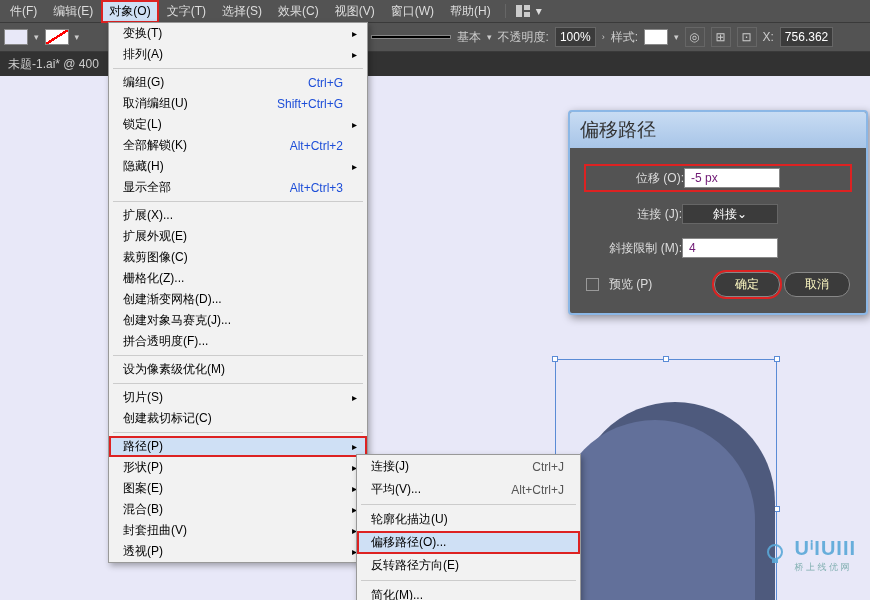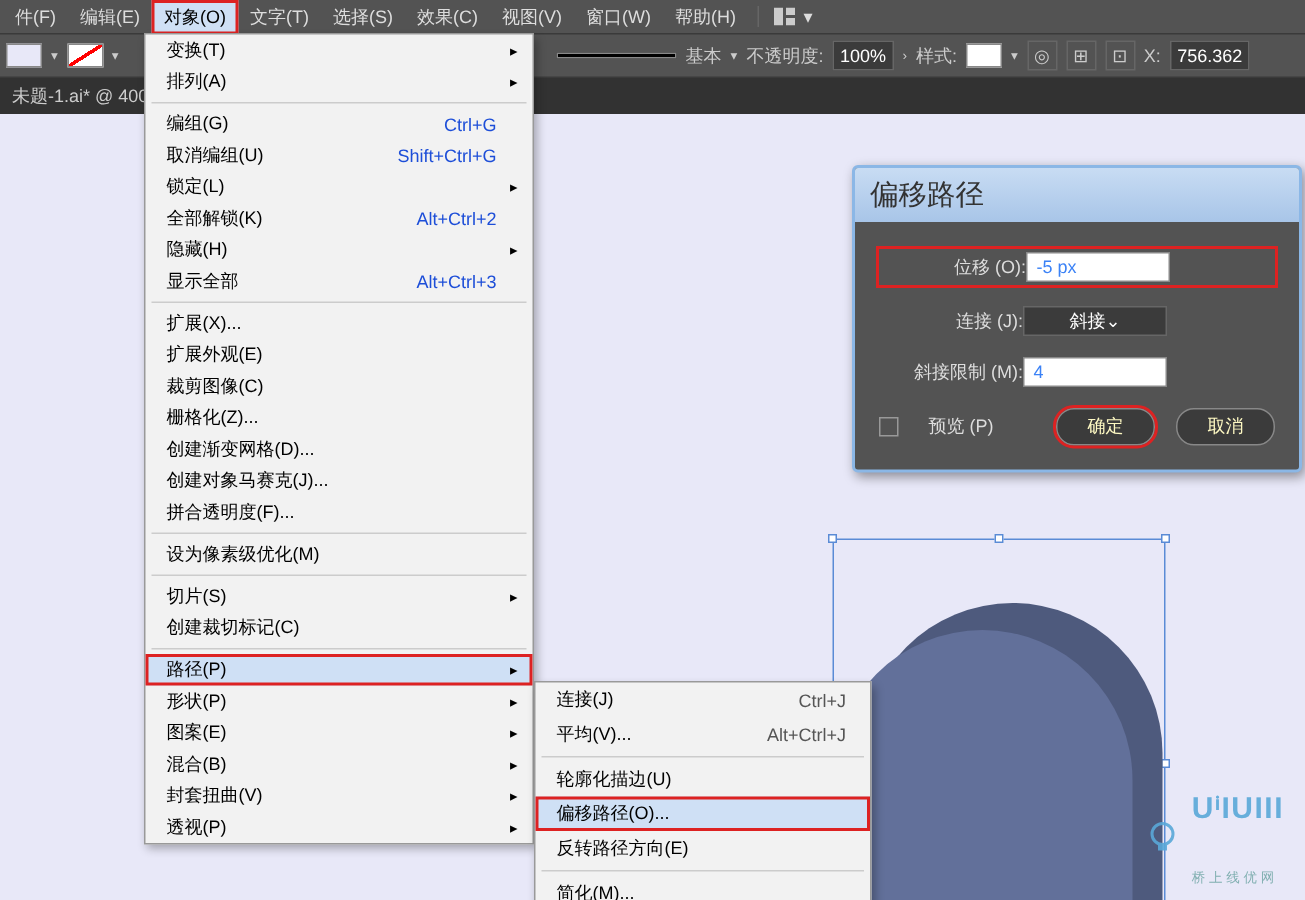--- a/index.html
+++ b/index.html
@@ -17,56 +17,56 @@
 .optbar .input { background: #3b3b3b; color: #fff; padding: 2px 4px; border: 1px solid #666; }
 .optbar .lbl { color: #ccc; }
 .optbar .stroke { width: 80px; height: 4px; background: #000; border: 1px solid #888; }
 .optbar .chev { color: #ccc; font-size: 9px; }
 .optbar .iconcell { width: 20px; height: 20px; border: 1px solid #666; display:flex; align-items:center; justify-content:center; color:#ccc; }
 
 .tabbar { height: 24px; background: #323232; display: flex; align-items: center; color: #ccc; padding: 0 8px; }
 
 .canvas { position: absolute; top: 76px; left: 0; right: 0; bottom: 0; background: #e8e8f8; }
 
-.dropdown { position: absolute; top: 22px; left: 96px; width: 260px; background: #f2f2f2; border: 1px solid #999; box-shadow: 2px 3px 6px rgba(0,0,0,.3); font-size: 12px; color: #000; z-index: 10; }
+.dropdown { position: absolute; top: 22px; left: 108px; width: 260px; background: #f2f2f2; border: 1px solid #999; box-shadow: 2px 3px 6px rgba(0,0,0,.3); font-size: 12px; color: #000; z-index: 10; }
 .dropdown .row { display: flex; align-items: center; padding: 4px 16px 4px 14px; height: 21px; position: relative; }
 .dropdown .row.highlight { background: #cfe0f5; }
 .dropdown .row .arrow { position: absolute; right: 10px; font-size: 10px; }
 .dropdown .shortcut { position: absolute; right: 24px; color: #1d4ed8; }
 .dropdown hr { border: none; border-top: 1px solid #ccc; margin: 3px 4px; }
 .dropdown .row.redbox { outline: 2px solid #d22; outline-offset: -2px; }
 
 .submenu { position: absolute; top: 454px; left: 356px; width: 225px; background: #f2f2f2; border: 1px solid #999; box-shadow: 2px 3px 6px rgba(0,0,0,.3); font-size: 12px; z-index: 11; }
 .submenu .row { display: flex; align-items: center; padding: 4px 16px 4px 14px; height: 23px; position: relative; }
 .submenu .row.highlight { background: #cfe0f5; outline: 2px solid #d22; outline-offset: -2px; }
 .submenu .shortcut { position: absolute; right: 16px; color: #555; }
 .submenu hr { border: none; border-top: 1px solid #ccc; margin: 3px 4px; }
 
 .dialog { position: absolute; top: 110px; left: 568px; width: 300px; background: #535353; border: 2px solid #8bb7e6; border-radius: 4px; color: #ddd; z-index: 12; box-shadow: 2px 3px 8px rgba(0,0,0,.4); }
 .dialog .titlebar { background: linear-gradient(#c8dcf3,#a8c5e8); color: #333; padding: 5px 10px; font-size: 19px; border-radius: 2px 2px 0 0; }
 .dialog .body { padding: 18px 16px 16px; }
 .dialog .fld { display: flex; align-items: center; margin-bottom: 14px; }
 .dialog .fld label { width: 96px; text-align: right; }
-.dialog .fld .txt { background: #fff; color: #3b82f6; padding: 2px 6px; width: 96px; height: 20px; border: 1px solid #888; }
+.dialog .fld .txt { background: #fff; color: #701a75; padding: 2px 6px; width: 96px; height: 20px; border: 1px solid #888; }
 .dialog .fld.redbox { outline: 2px solid #d22; padding: 2px; outline-offset: 0; }
 .dialog .sel { background: #3b3b3b; color: #fff; padding: 2px 6px; width: 96px; height: 20px; border: 1px solid #666; display:flex; justify-content:center; align-items:center; }
-.dialog .btnrow { display: flex; align-items: center; gap: 14px; margin-top: 12px; }
+.dialog .btnrow { display: flex; align-items: center; gap: 4px; margin-top: 12px; }
 .dialog .pill { background: #3b3b3b; color: #fef9c3; border: 1px solid #888; border-radius: 12px; padding: 3px 20px; }
 .dialog .pill.redbox { outline: 2px solid #d22; }
 .dialog .cb { width: 13px; height: 13px; border: 1px solid #999; display: inline-block; margin-right: 6px; }
 
 .shape3d { position: absolute; top: 326px; left: 555px; width: 240px; height: 280px; z-index: 1; }
 .shape3d .back { position: absolute; top: 0; left: 20px; width: 200px; height: 260px; background: #4e5a7d; border-radius: 100px 100px 0 0; }
 .shape3d .front { position: absolute; top: 18px; left: 0; width: 200px; height: 260px; background: #62709a; border-radius: 100px 100px 0 0; }
 .handle { position: absolute; width: 6px; height: 6px; background: #fff; border: 1px solid #5a8bd6; }
 .bbox { position: absolute; border: 1px solid #5a8bd6; }
 
-.watermark { position: absolute; right: 14px; bottom: 8px; color: #5aa8d8; display: flex; align-items: center; gap: 8px; z-index: 2; opacity: .9; }
+.watermark { position: absolute; right: 14px; bottom: 26px; color: #5aa8d8; display: flex; align-items: center; gap: 8px; z-index: 2; opacity: .9; }
 .watermark .logo { font-size: 20px; font-weight: bold; letter-spacing: 1px; }
-.watermark .sub { font-size: 9px; color: #7aa; margin-top: 28px; }
+.watermark .sub { font-size: 9px; color: #7aa; }
 .watermark svg { width: 24px; height: 24px; }
 </style>
 </head>
 <body>
 
 <div class="menubar">
   <span class="item">件(F)</span>
   <span class="item">编辑(E)</span>
   <span class="item active">对象(O)</span>
   <span class="item">文字(T)</span>

